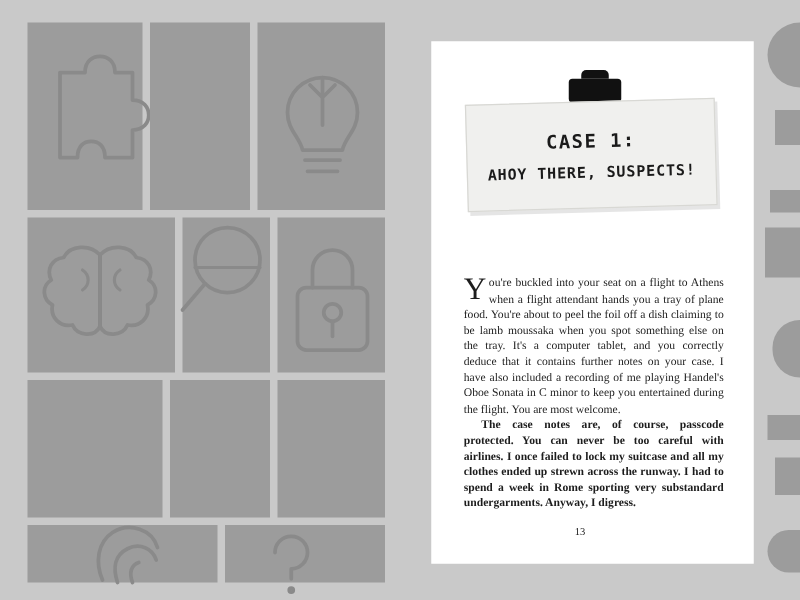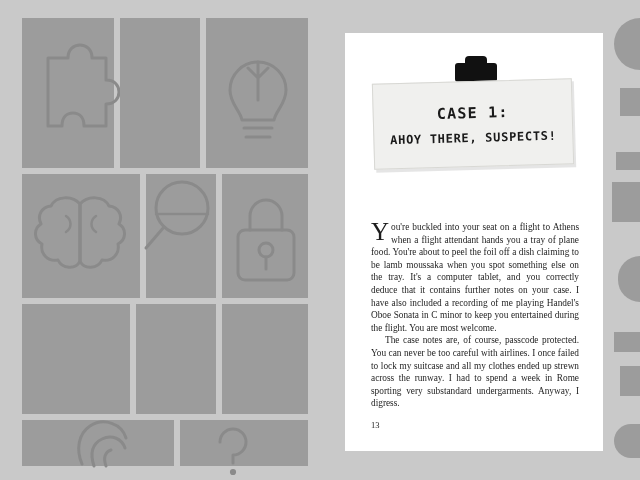--- a/index.html
+++ b/index.html
@@ -134,36 +134,37 @@
     font-size: 9.3px;
     line-height: 12.6px;
     color: #1d1d1d;
     text-align: justify;
   }
   .body-text p {
     margin: 0;
   }
   .body-text p.indent {
     text-indent: 14px;
+    font-weight: bold;
   }
   .dropcap {
     float: left;
     font-size: 25px;
     line-height: 20px;
     padding: 1px 2px 0 0;
     font-family: "Liberation Serif", serif;
     color: #1d1d1d;
   }
 
   .folio {
     position: absolute;
     left: 0;
     right: 22px;
     bottom: -22px;
-    text-align: left;
+    text-align: center;
     font-size: 8.5px;
     color: #222;
   }
 
   
   .edge-strip {
     position: absolute;
     right: 0;
     top: 0;
     width: 38px;

